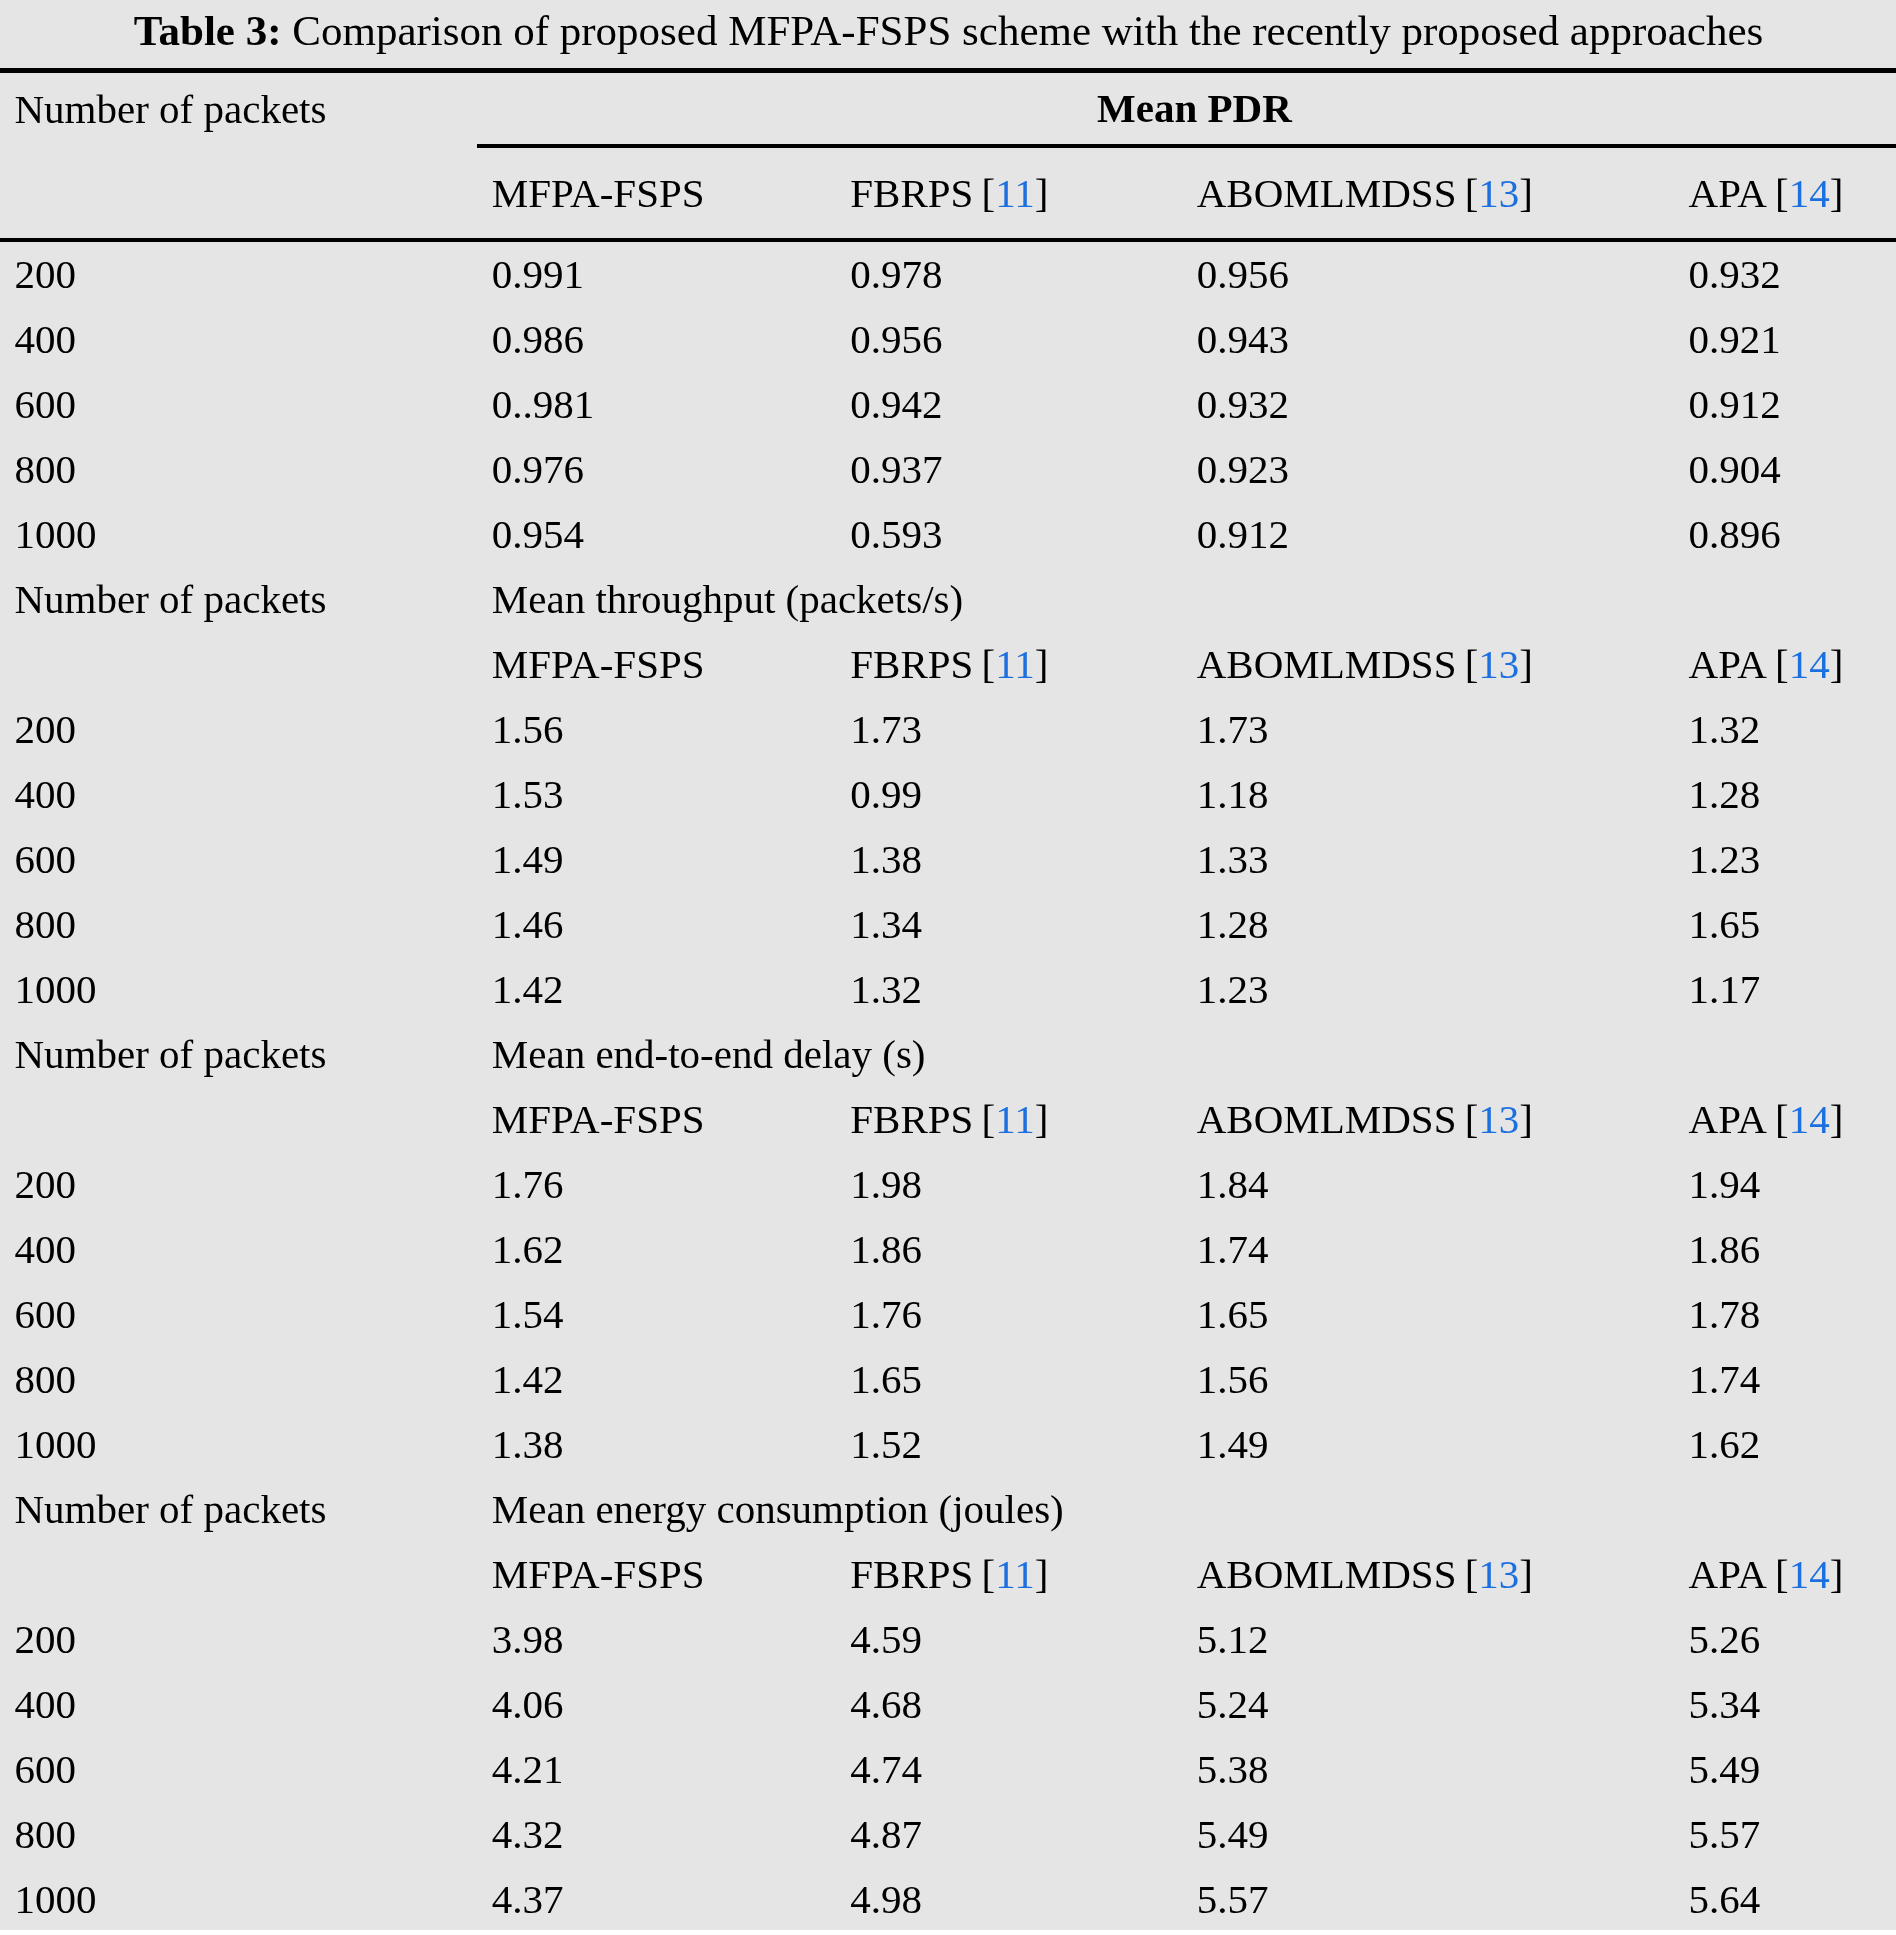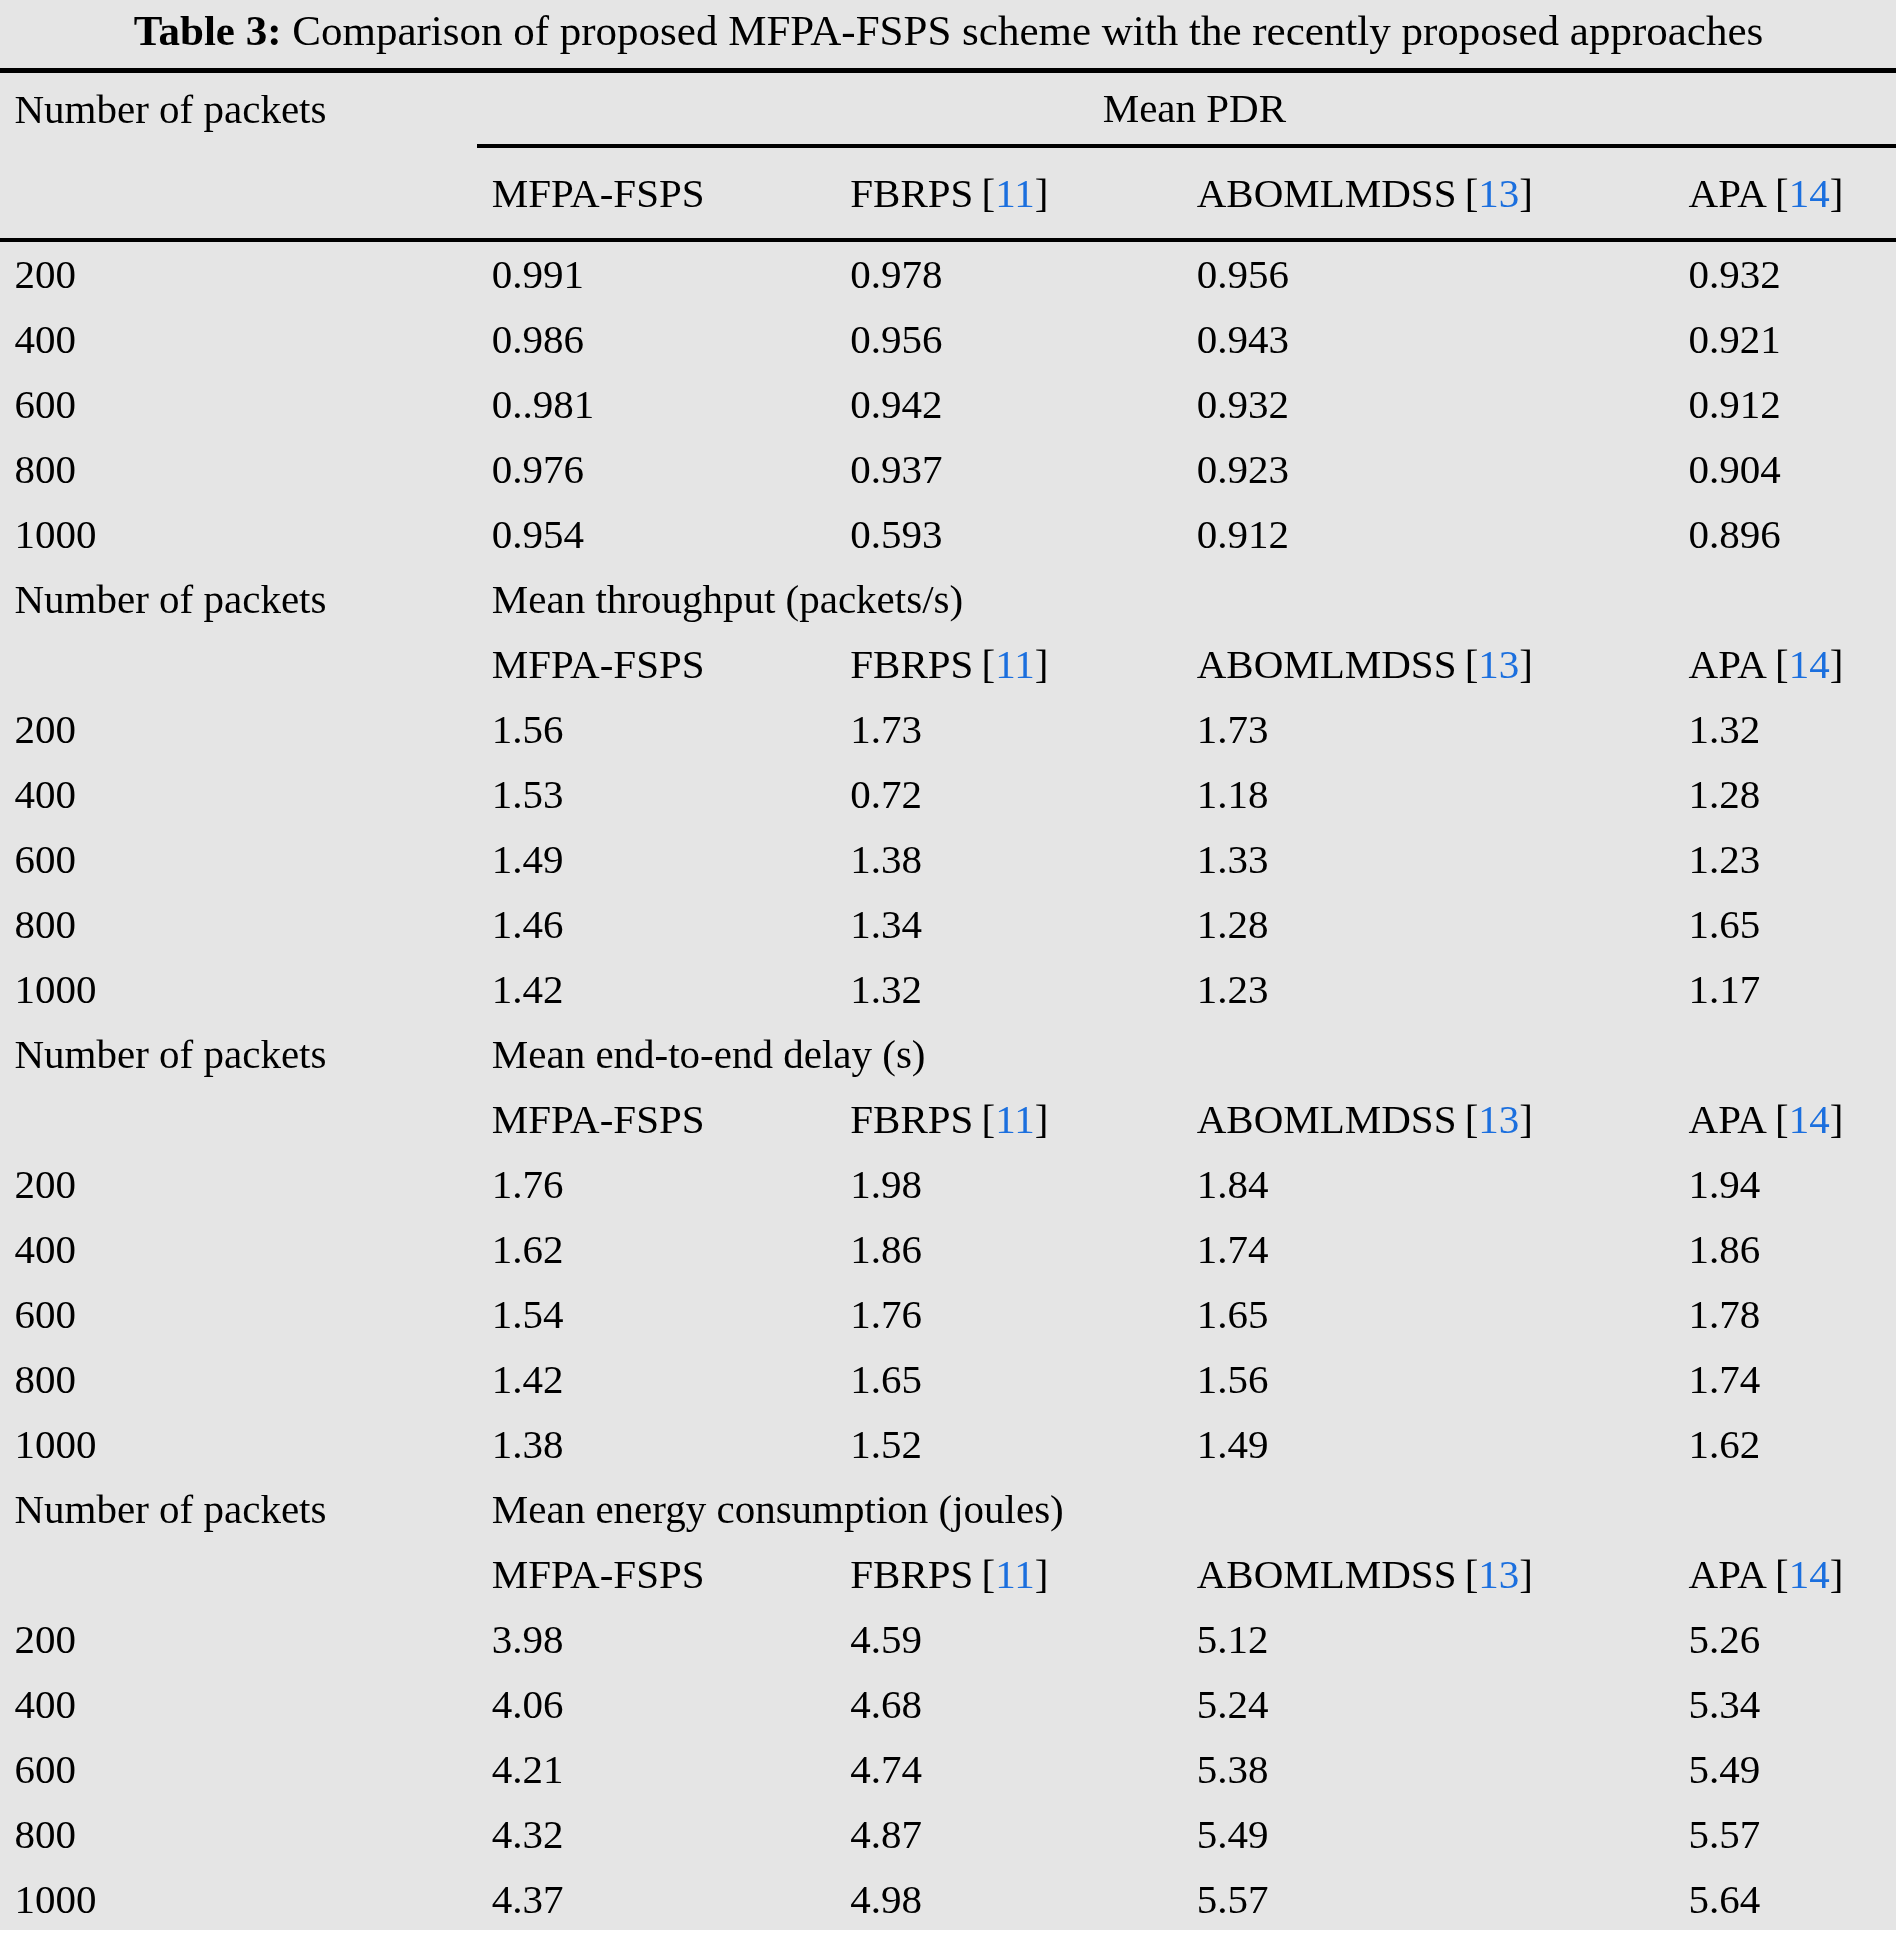--- a/index.html
+++ b/index.html
@@ -41,21 +41,21 @@
     font-weight: normal;
     text-align: left;
     vertical-align: middle;
     padding: 0 0 0 14.5px;
     height: 65px;
     white-space: nowrap;
     overflow: visible;
   }
   tr.main-header td { height: 71px; }
   td.metric-center { text-align: center; }
-  td.cmidrule { border-bottom: 4.8px solid #000; }
+  td.cmidrule { border-bottom: 4.8px solid #000; font-weight: bold; }
   tr.scheme-row.ruled td { border-bottom: 4.8px solid #000; }
   tr.scheme-row td { height: 90px; }
   tr.scheme-row.plain td { height: 65px; }
   .cite-open { margin-left: 0.20em; }
   .cite-num { }
 </style>
 </head>
 <body style="color: rgb(0, 0, 0); background: rgb(255, 255, 255);">
 
 <div class="page">
@@ -140,21 +140,21 @@
     <tr>
       <td>200</td>
       <td>1.56</td>
       <td>1.73</td>
       <td>1.73</td>
       <td>1.32</td>
     </tr>
     <tr>
       <td>400</td>
       <td>1.53</td>
-      <td>0.72</td>
+      <td>0.99</td>
       <td>1.18</td>
       <td>1.28</td>
     </tr>
     <tr>
       <td>600</td>
       <td>1.49</td>
       <td>1.38</td>
       <td>1.33</td>
       <td>1.23</td>
     </tr>

